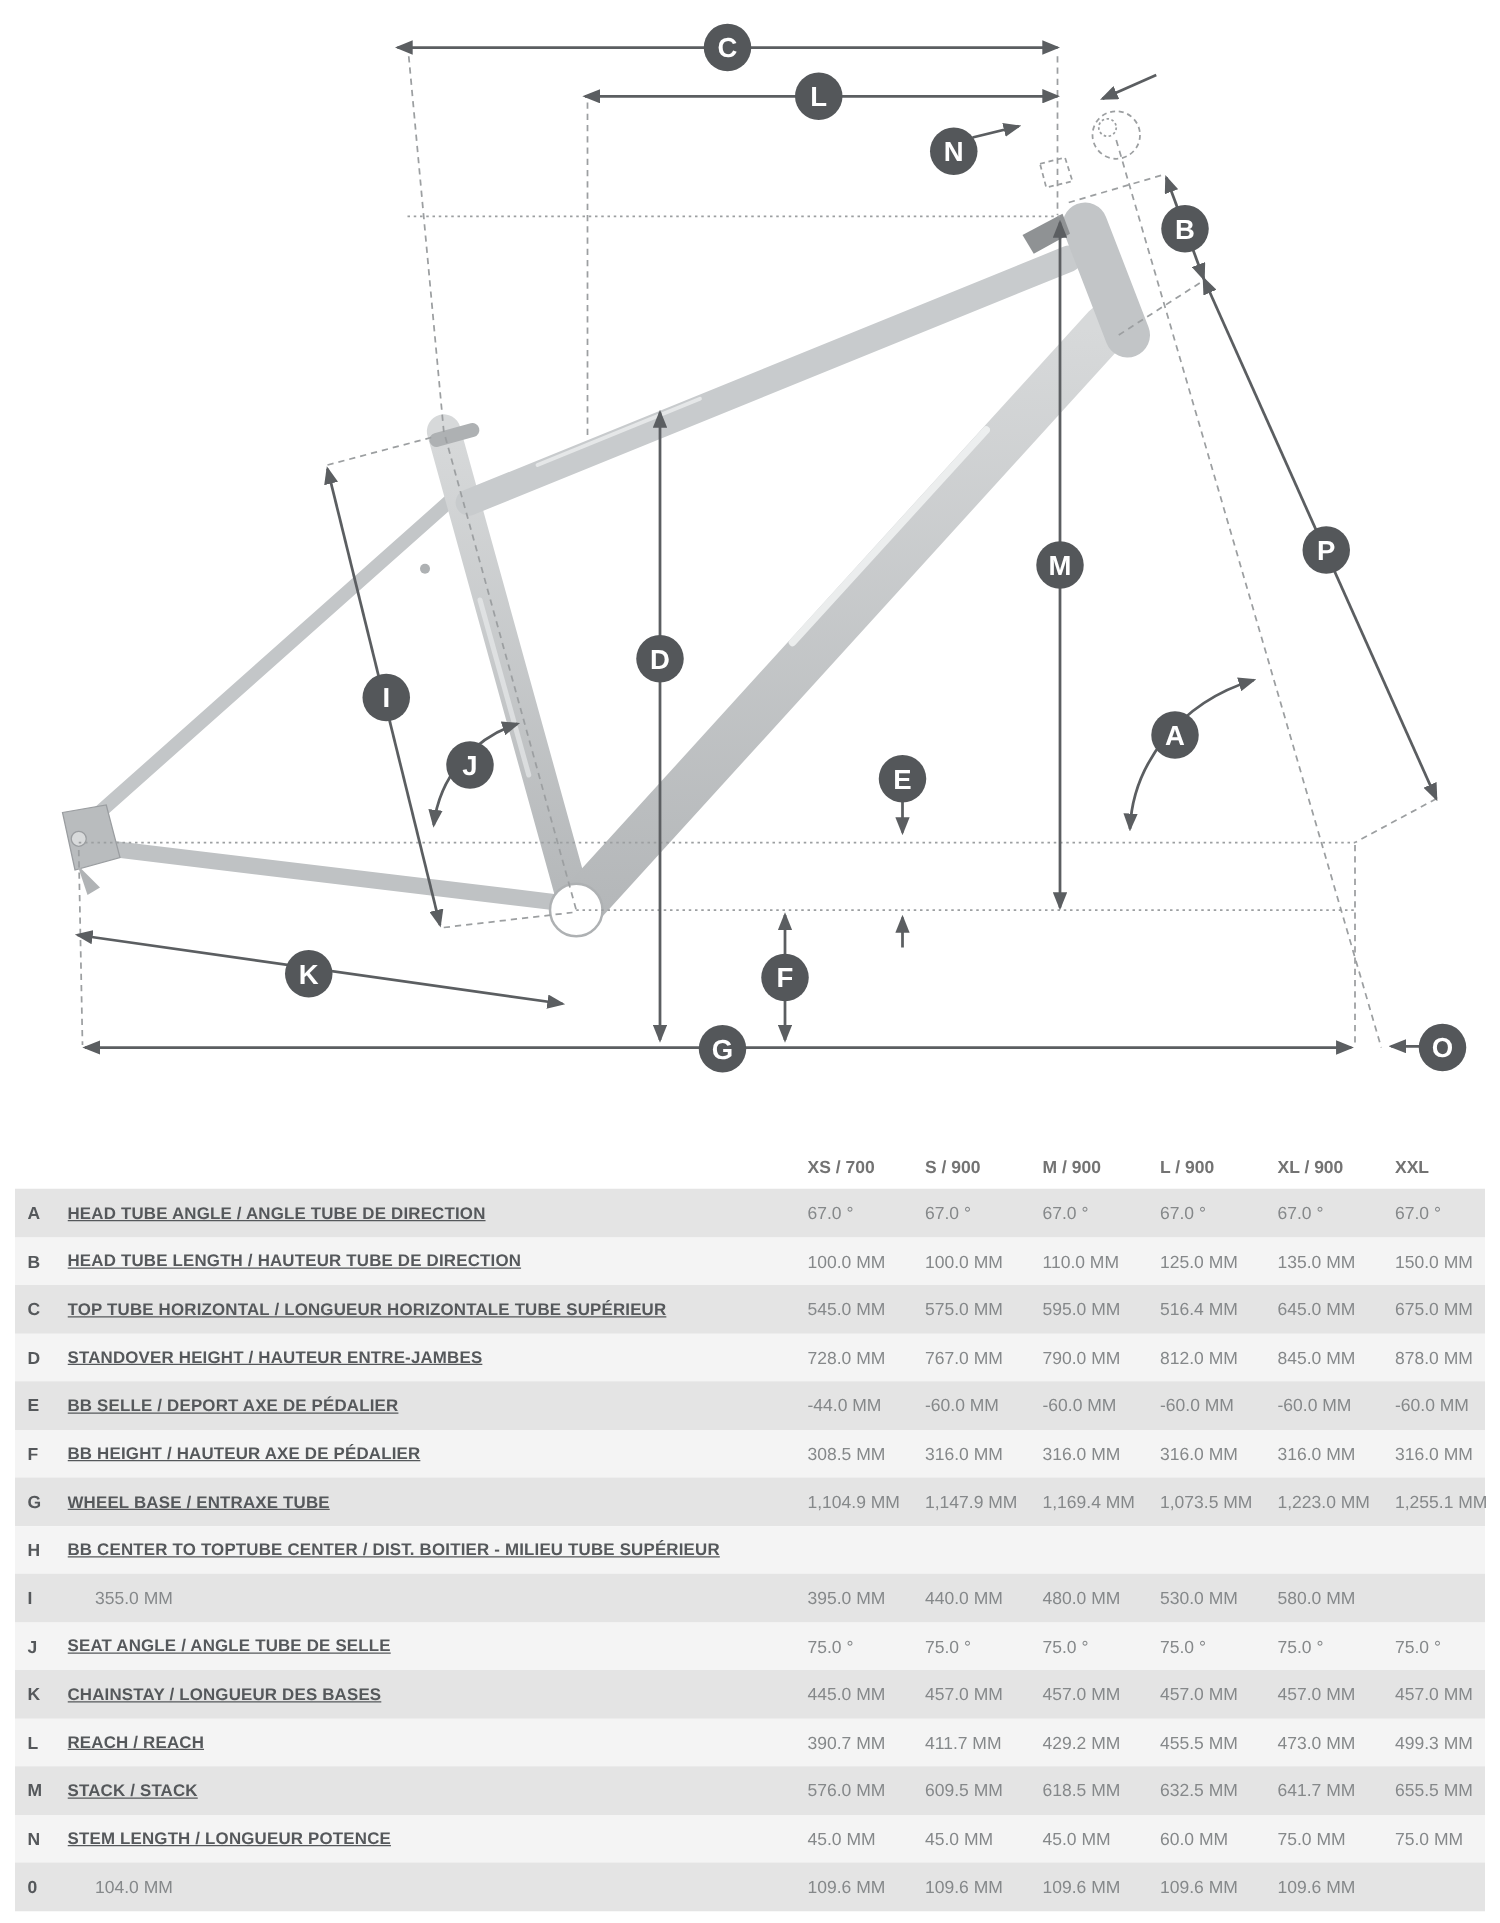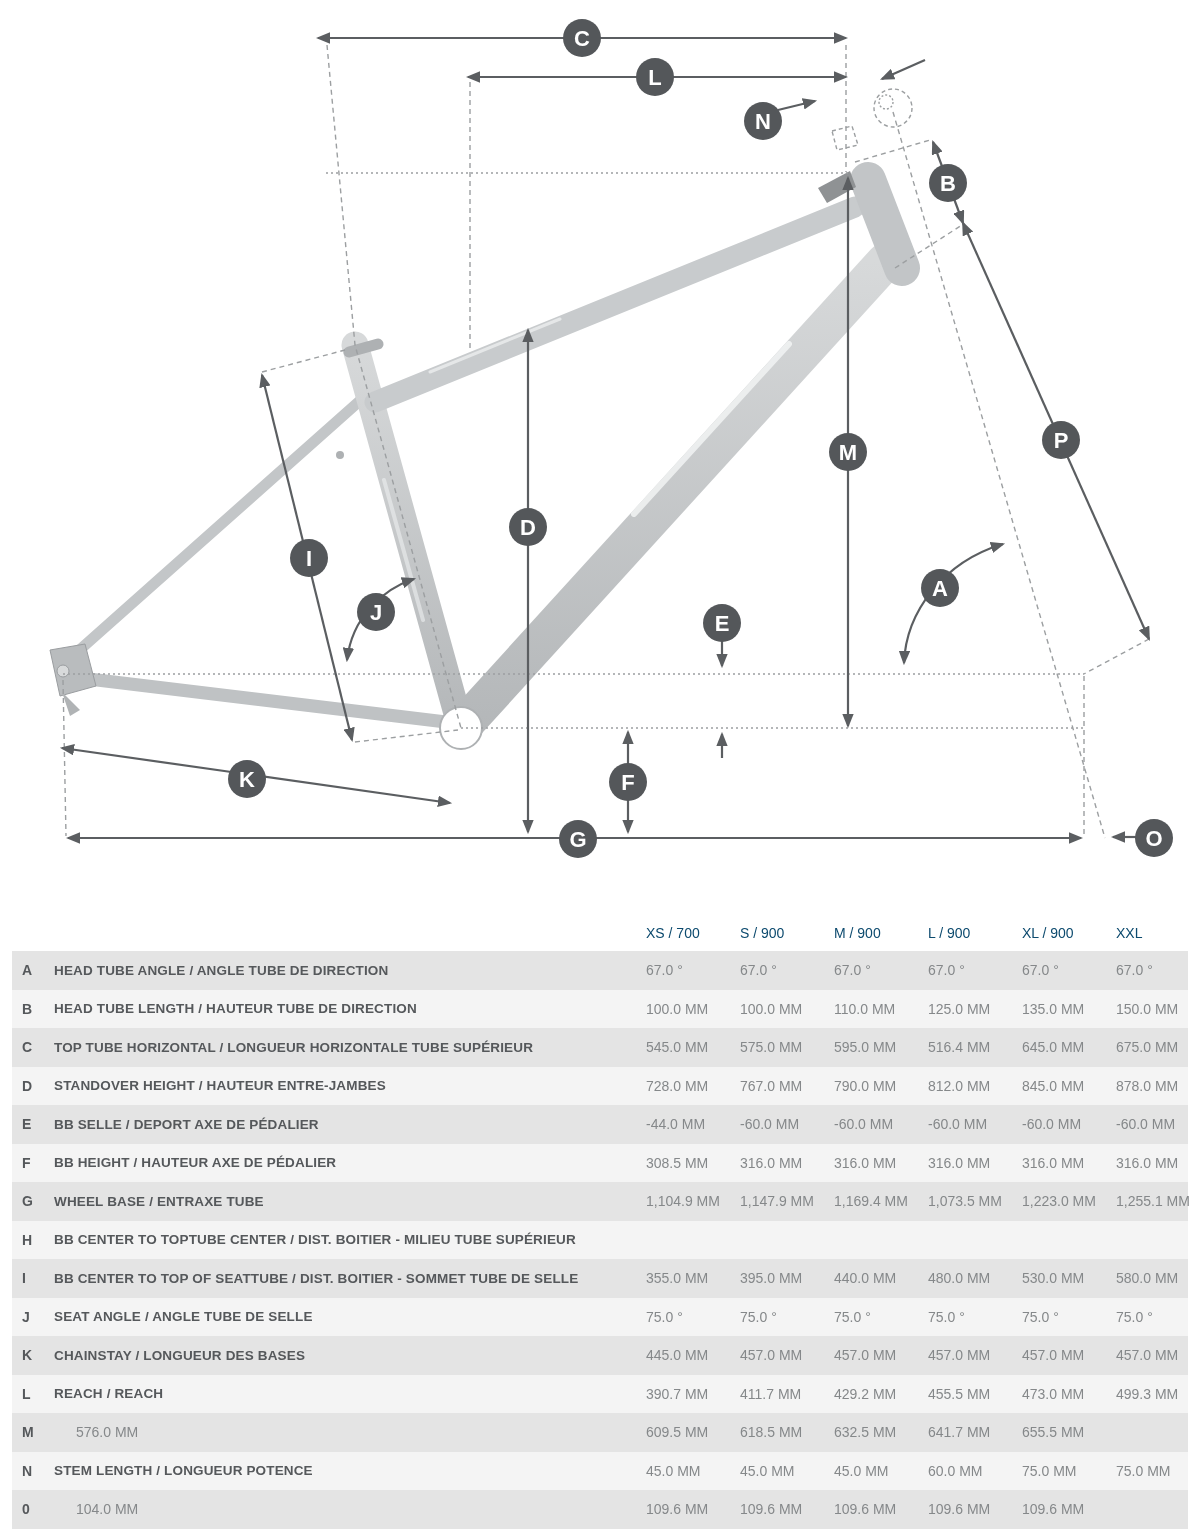--- a/index.html
+++ b/index.html
@@ -7,23 +7,23 @@
   .diagram-wrap{width:1200px;height:905px;position:relative;}
   svg{display:block;}
   .badge-circle{fill:#54575a;}
   .badge-letter{fill:#ffffff;font-family:"Liberation Sans",sans-serif;font-size:22px;font-weight:bold;text-anchor:middle;}
   .geo-table{margin:9px 12px 0 12px;}
   .grow{display:grid;grid-template-columns:42px 1fr 94px 94px 94px 94px 94px 94px;align-items:center;height:38.5px;}
   .grow.hdr{height:37px;background:#ffffff;}
   .grow.dark{background:#e4e4e4;}
   .grow.lite{background:#f4f4f4;}
   .cell-letter{font-weight:bold;color:#55585b;font-size:14px;padding-left:10px;}
-  .cell-label{font-weight:bold;color:#55585b;font-size:13.5px;letter-spacing:.15px;white-space:nowrap;overflow:hidden;}
+  .cell-label{font-weight:bold;color:#55585b;font-size:13.5px;letter-spacing:.15px;white-space:nowrap;overflow:hidden;text-decoration:underline;}
   .cell-val{color:#85888a;font-size:14px;padding-left:22px;white-space:nowrap;}
-  .hdr .cell-val{font-weight:normal;color:#0c4a6e;}
+  .hdr .cell-val{font-weight:bold;color:#737373;}
 </style>
 </head>
 <body>
 
 <div class="page">
 
   <div class="diagram-wrap">
     <svg id="geo-svg" width="1200" height="905" viewBox="0 0 1200 905">
       <defs>
         <marker id="ah-end" viewBox="0 0 10 8" refX="8.5" refY="4" markerWidth="6.5" markerHeight="5.2" orient="auto">
@@ -249,21 +249,20 @@
         <div class="cell-label">BB CENTER TO TOPTUBE CENTER / DIST. BOITIER - MILIEU TUBE SUPÉRIEUR</div>
         <div class="cell-val"></div>
         <div class="cell-val"></div>
         <div class="cell-val"></div>
         <div class="cell-val"></div>
         <div class="cell-val"></div>
         <div class="cell-val"></div>
       </div>
       <div class="grow dark">
         <div class="cell-letter">I</div>
-        <div class="cell-label">BB CENTER TO TOP OF SEATTUBE / DIST. BOITIER - SOMMET TUBE DE SELLE</div>
         <div class="cell-val">355.0 MM</div>
         <div class="cell-val">395.0 MM</div>
         <div class="cell-val">440.0 MM</div>
         <div class="cell-val">480.0 MM</div>
         <div class="cell-val">530.0 MM</div>
         <div class="cell-val">580.0 MM</div>
       </div>
       <div class="grow lite">
         <div class="cell-letter">J</div>
         <div class="cell-label">SEAT ANGLE / ANGLE TUBE DE SELLE</div>
@@ -289,20 +288,21 @@
         <div class="cell-label">REACH / REACH</div>
         <div class="cell-val">390.7 MM</div>
         <div class="cell-val">411.7 MM</div>
         <div class="cell-val">429.2 MM</div>
         <div class="cell-val">455.5 MM</div>
         <div class="cell-val">473.0 MM</div>
         <div class="cell-val">499.3 MM</div>
       </div>
       <div class="grow dark">
         <div class="cell-letter">M</div>
+        <div class="cell-label">STACK / STACK</div>
         <div class="cell-val">576.0 MM</div>
         <div class="cell-val">609.5 MM</div>
         <div class="cell-val">618.5 MM</div>
         <div class="cell-val">632.5 MM</div>
         <div class="cell-val">641.7 MM</div>
         <div class="cell-val">655.5 MM</div>
       </div>
       <div class="grow lite">
         <div class="cell-letter">N</div>
         <div class="cell-label">STEM LENGTH / LONGUEUR POTENCE</div>

